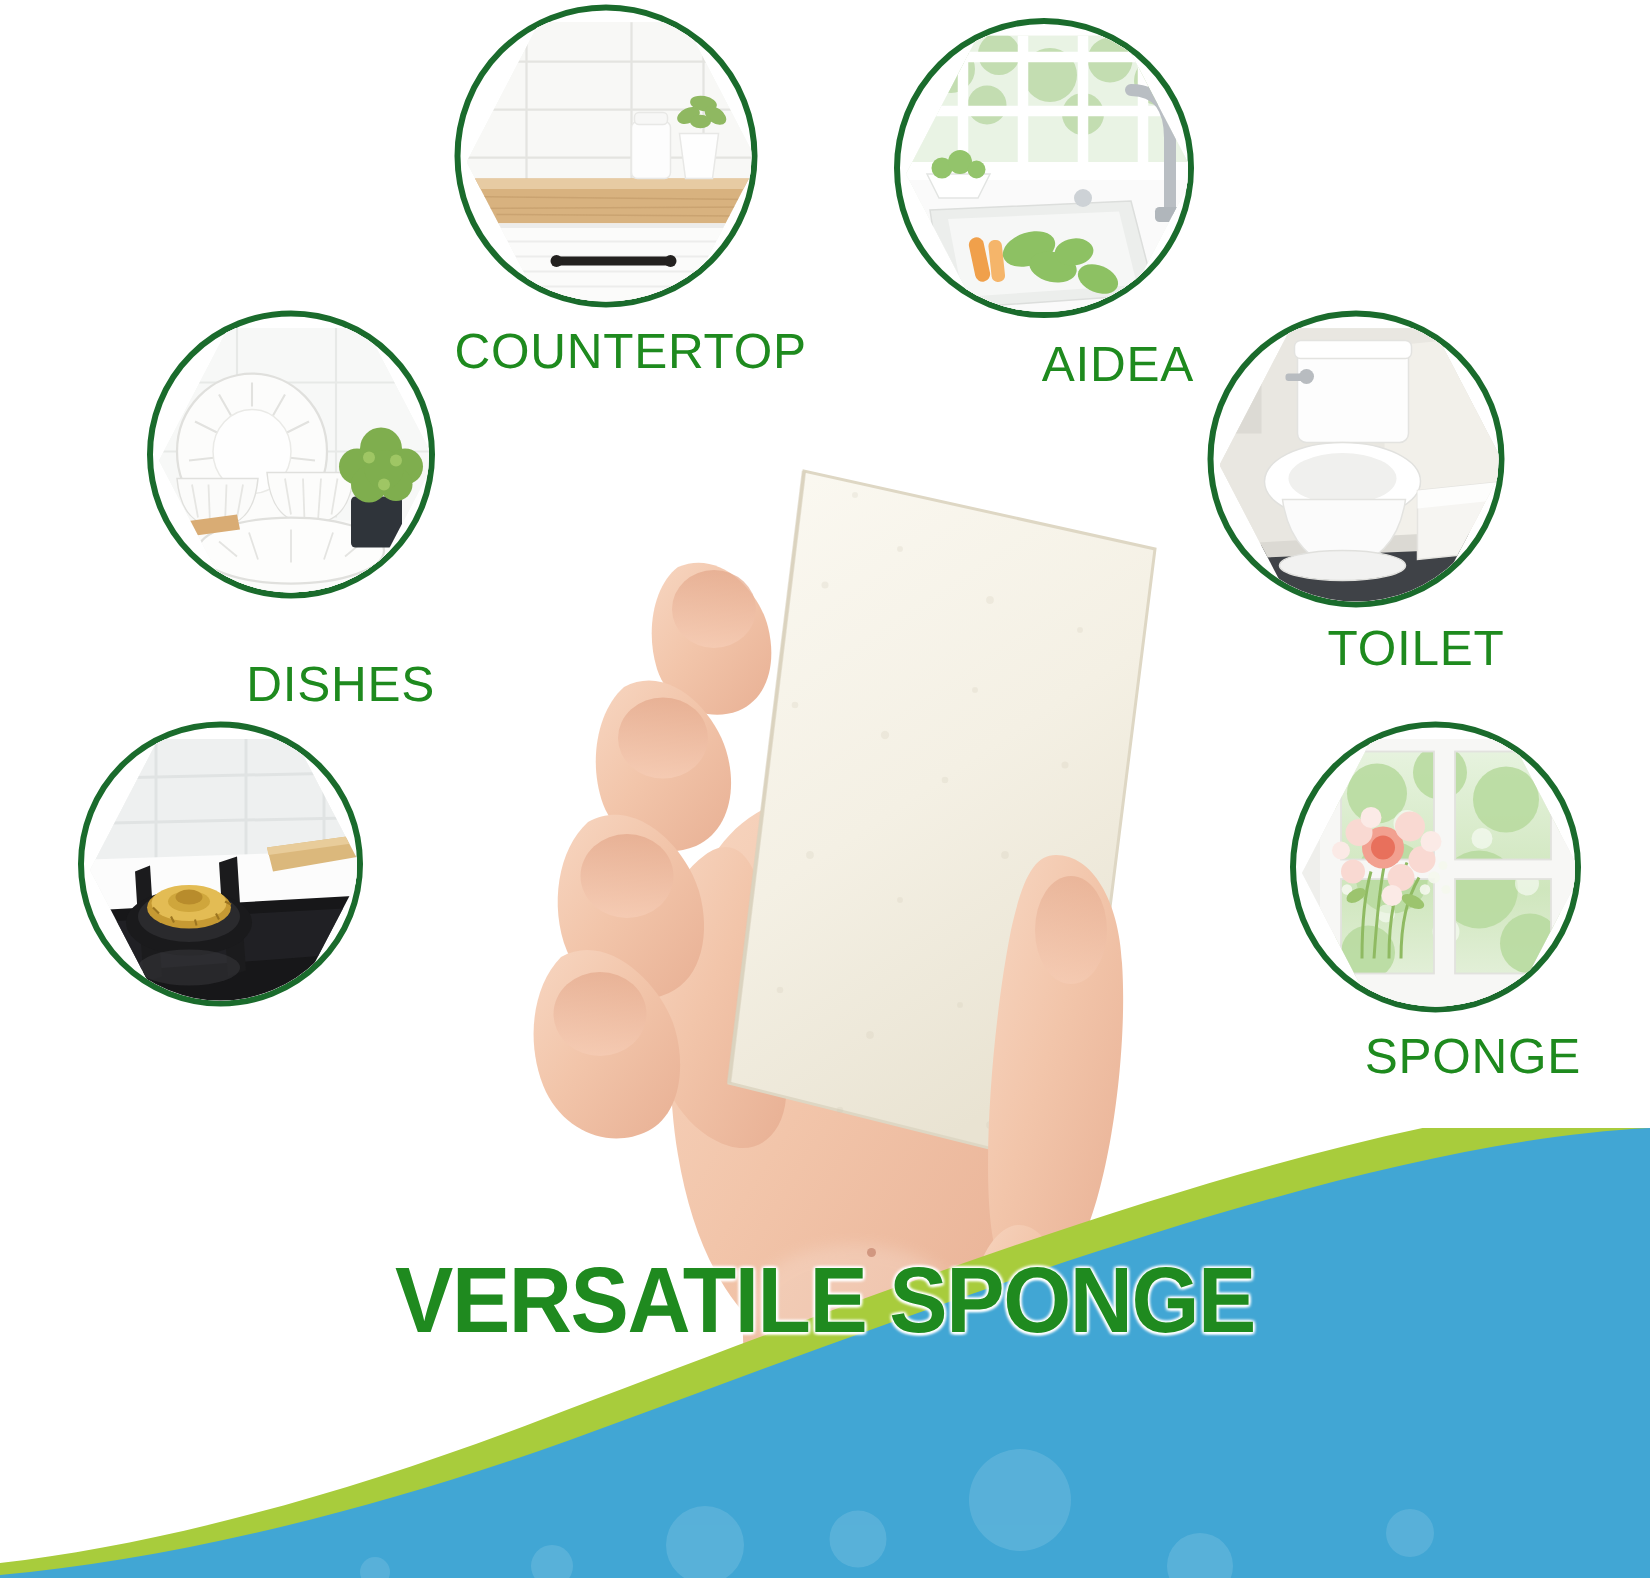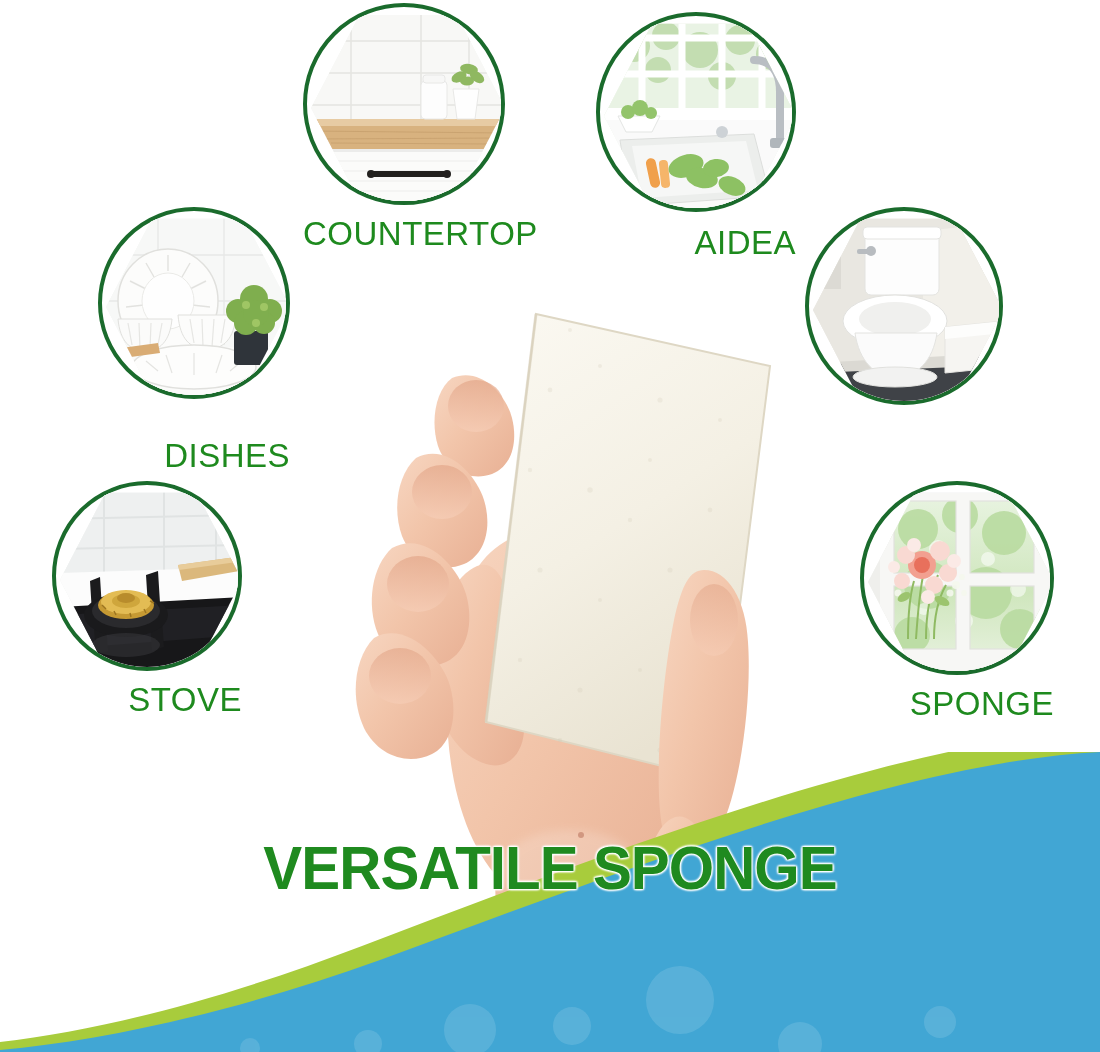--- a/index.html
+++ b/index.html
@@ -368,20 +368,21 @@
           <ellipse cx="82" cy="106" rx="52" ry="26" fill="#ffffff" stroke="#e1e1de"></ellipse>
           <ellipse cx="82" cy="104" rx="36" ry="17" fill="#f0f0ee"></ellipse>
           <path d="M42 118 C46 146 62 162 82 162 C104 162 120 146 124 118 Z" fill="#fbfbfb" stroke="#e3e3e0"></path>
           <ellipse cx="82" cy="162" rx="42" ry="10" fill="#f2f2f1" stroke="#e0e0dd"></ellipse>
 
           <path d="M132 112 L190 106 L190 152 L132 158 Z" fill="#f6f5f2" stroke="#e5e4e0"></path>
           <path d="M132 112 L190 106 L190 118 L132 124 Z" fill="#fdfdfc"></path>
         </svg>
       </div>
     </div>
+    <div class="badge-label" style="top:206px; font-size:33px;">TOILET</div>
   </div>
 
   <div class="badge" style="left:52px; top:481px; width:190px; height:255px;">
     <div class="badge-ring" style="width:190px;height:190px;">
       <div class="badge-photo" style="width:182px;height:182px;">
         <svg viewBox="0 0 182 182" width="182" height="182">
           <rect width="182" height="182" fill="#f4f5f5"></rect>
 
           <rect x="0" y="0" width="182" height="84" fill="#eef0f0"></rect>
           <g stroke="#e0e3e3" stroke-width="2" fill="none">
@@ -419,21 +420,20 @@
               <line x1="54" y1="122" x2="56" y2="126"></line>
             <line x1="70" y1="124" x2="71" y2="128"></line>
               <line x1="84" y1="120" x2="86" y2="124"></line>
             <line x1="90" y1="112" x2="94" y2="114"></line>
           </g>
 
           <ellipse cx="66" cy="156" rx="34" ry="12" fill="#3a3a3e" opacity=".5"></ellipse>
         </svg>
       </div>
     </div>
-    <div class="badge-label" style="top:200px; font-size:33px;">STOVE</div>
   </div>
 
   <div class="badge" style="left:860px; top:481px; width:194px; height:255px;">
     <div class="badge-ring" style="width:194px;height:194px;">
       <div class="badge-photo" style="width:186px;height:186px;">
         <svg viewBox="0 0 186 186" width="186" height="186">
           <defs>
             <linearGradient id="outG" x1="0" y1="0" x2="0" y2="1">
               <stop offset="0%" stop-color="#e7f3df"></stop>
               <stop offset="60%" stop-color="#cfe6bd"></stop>

